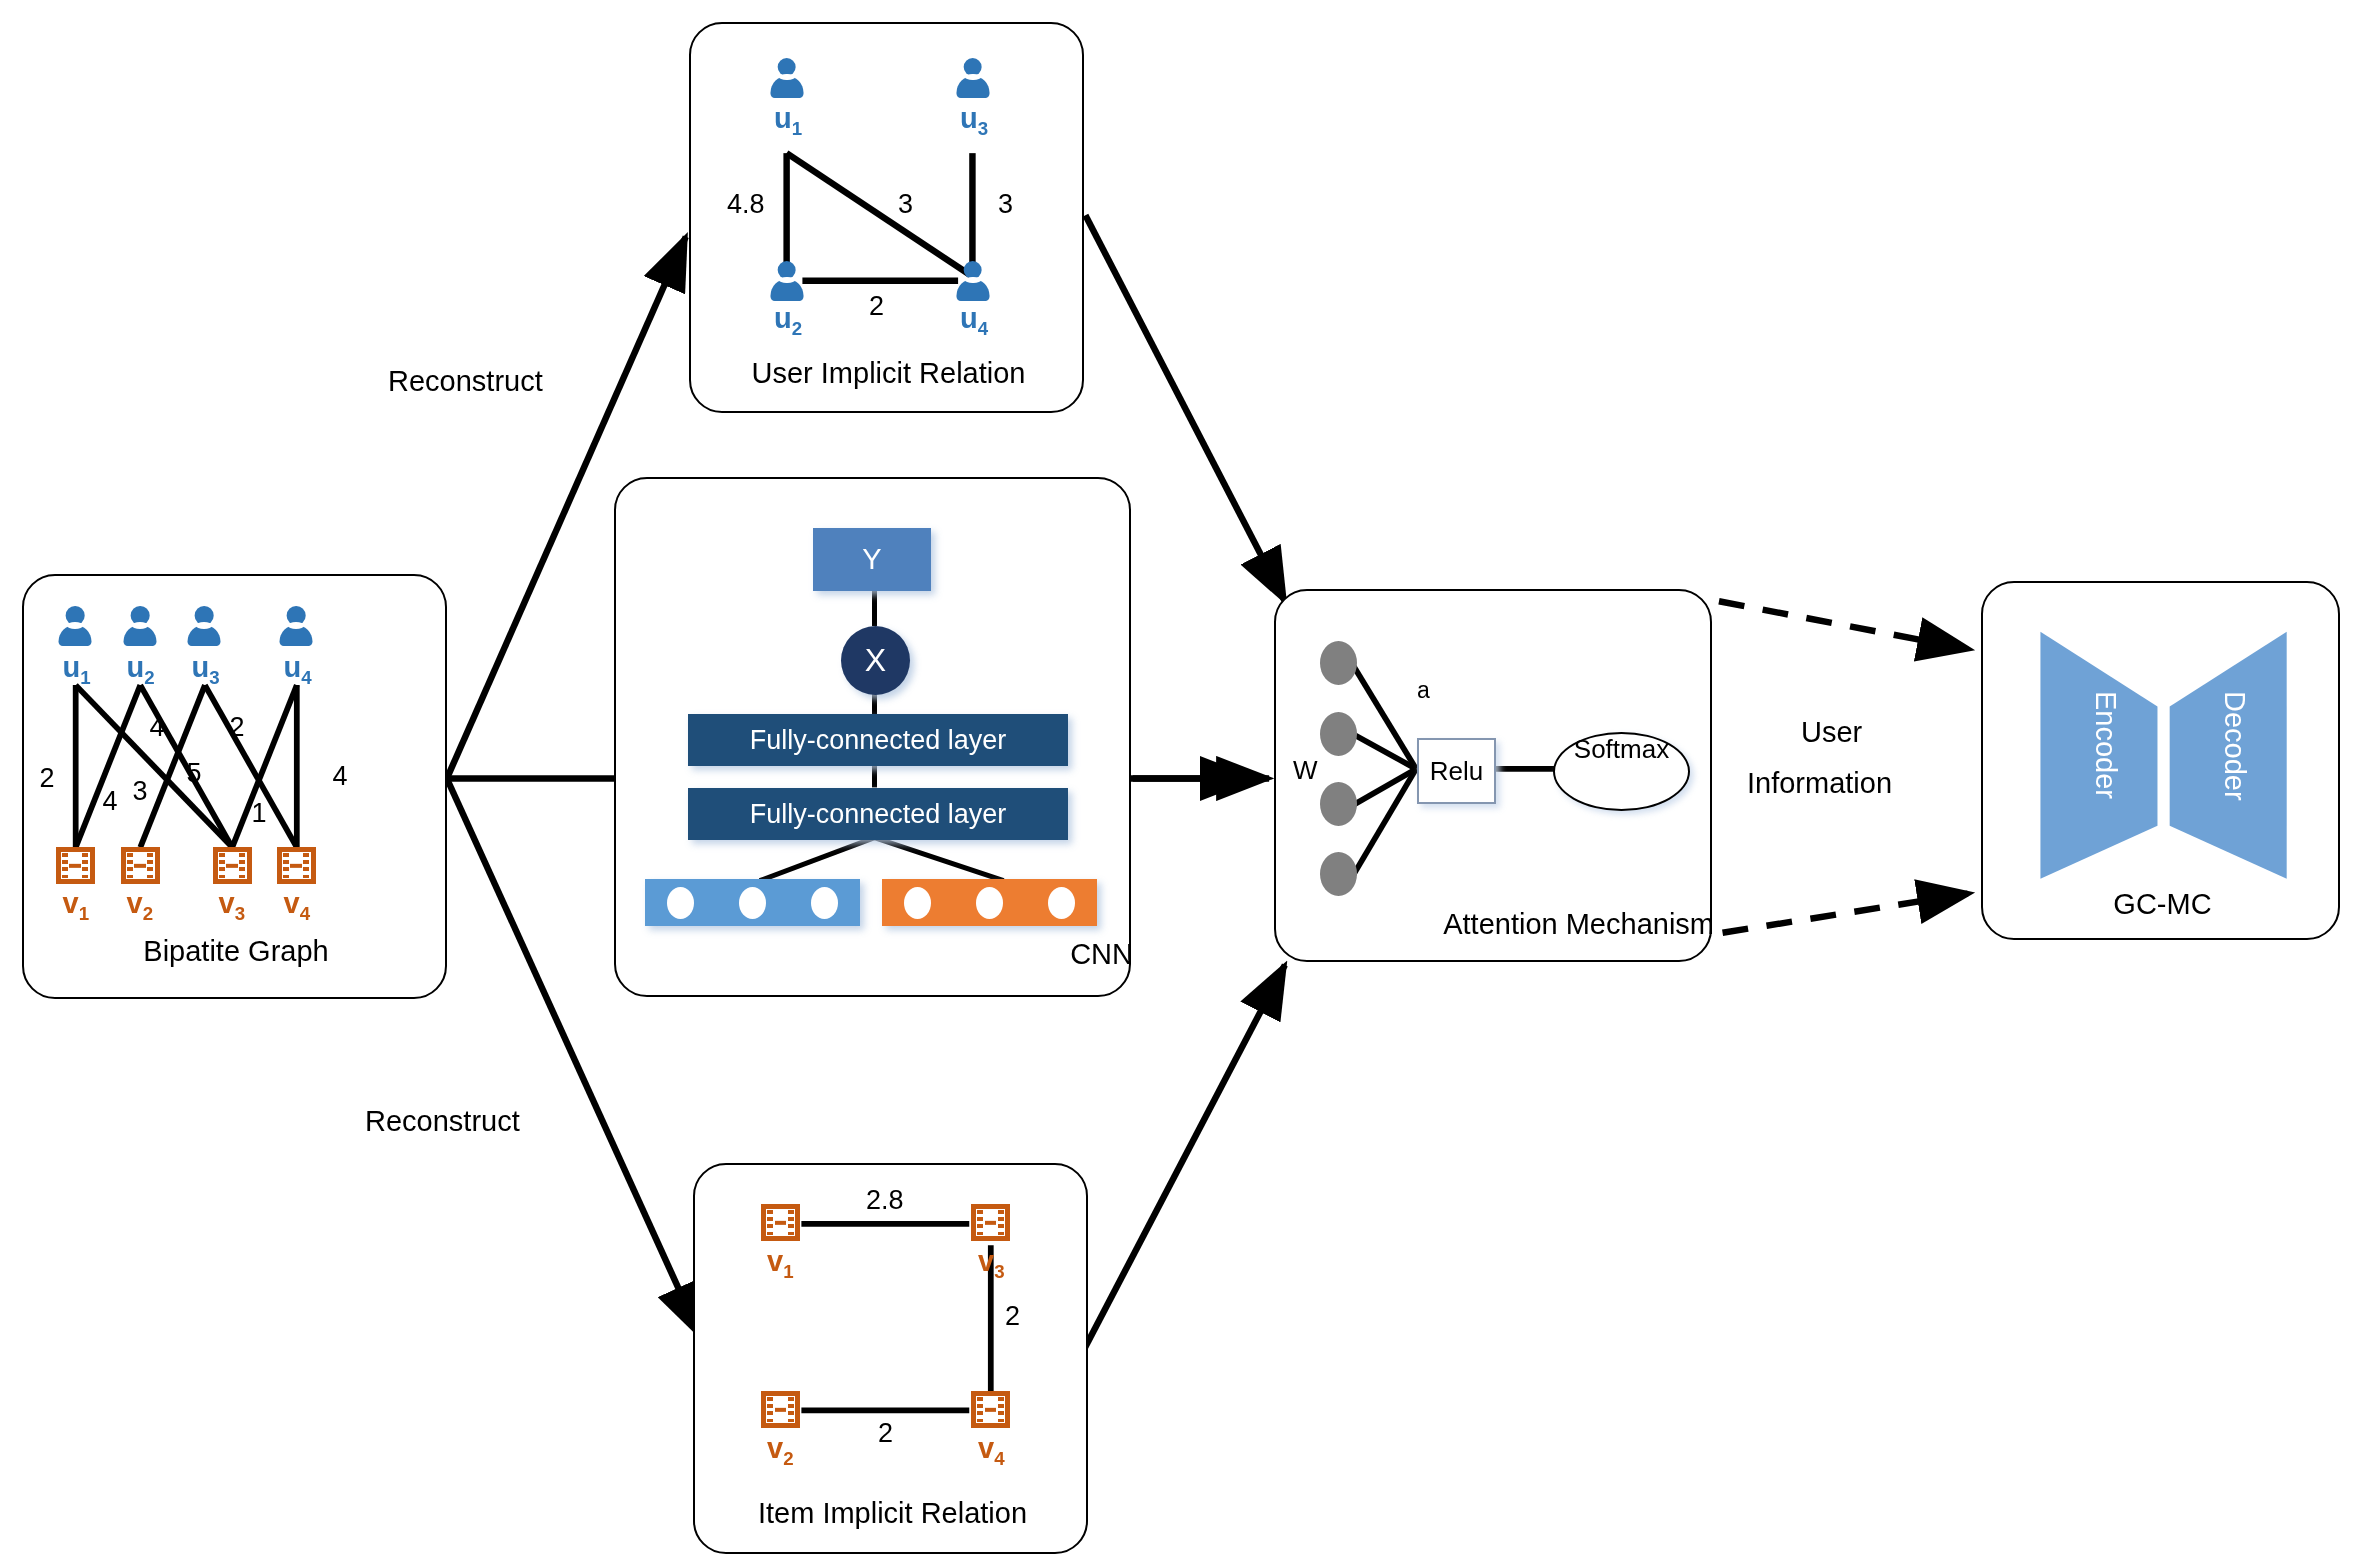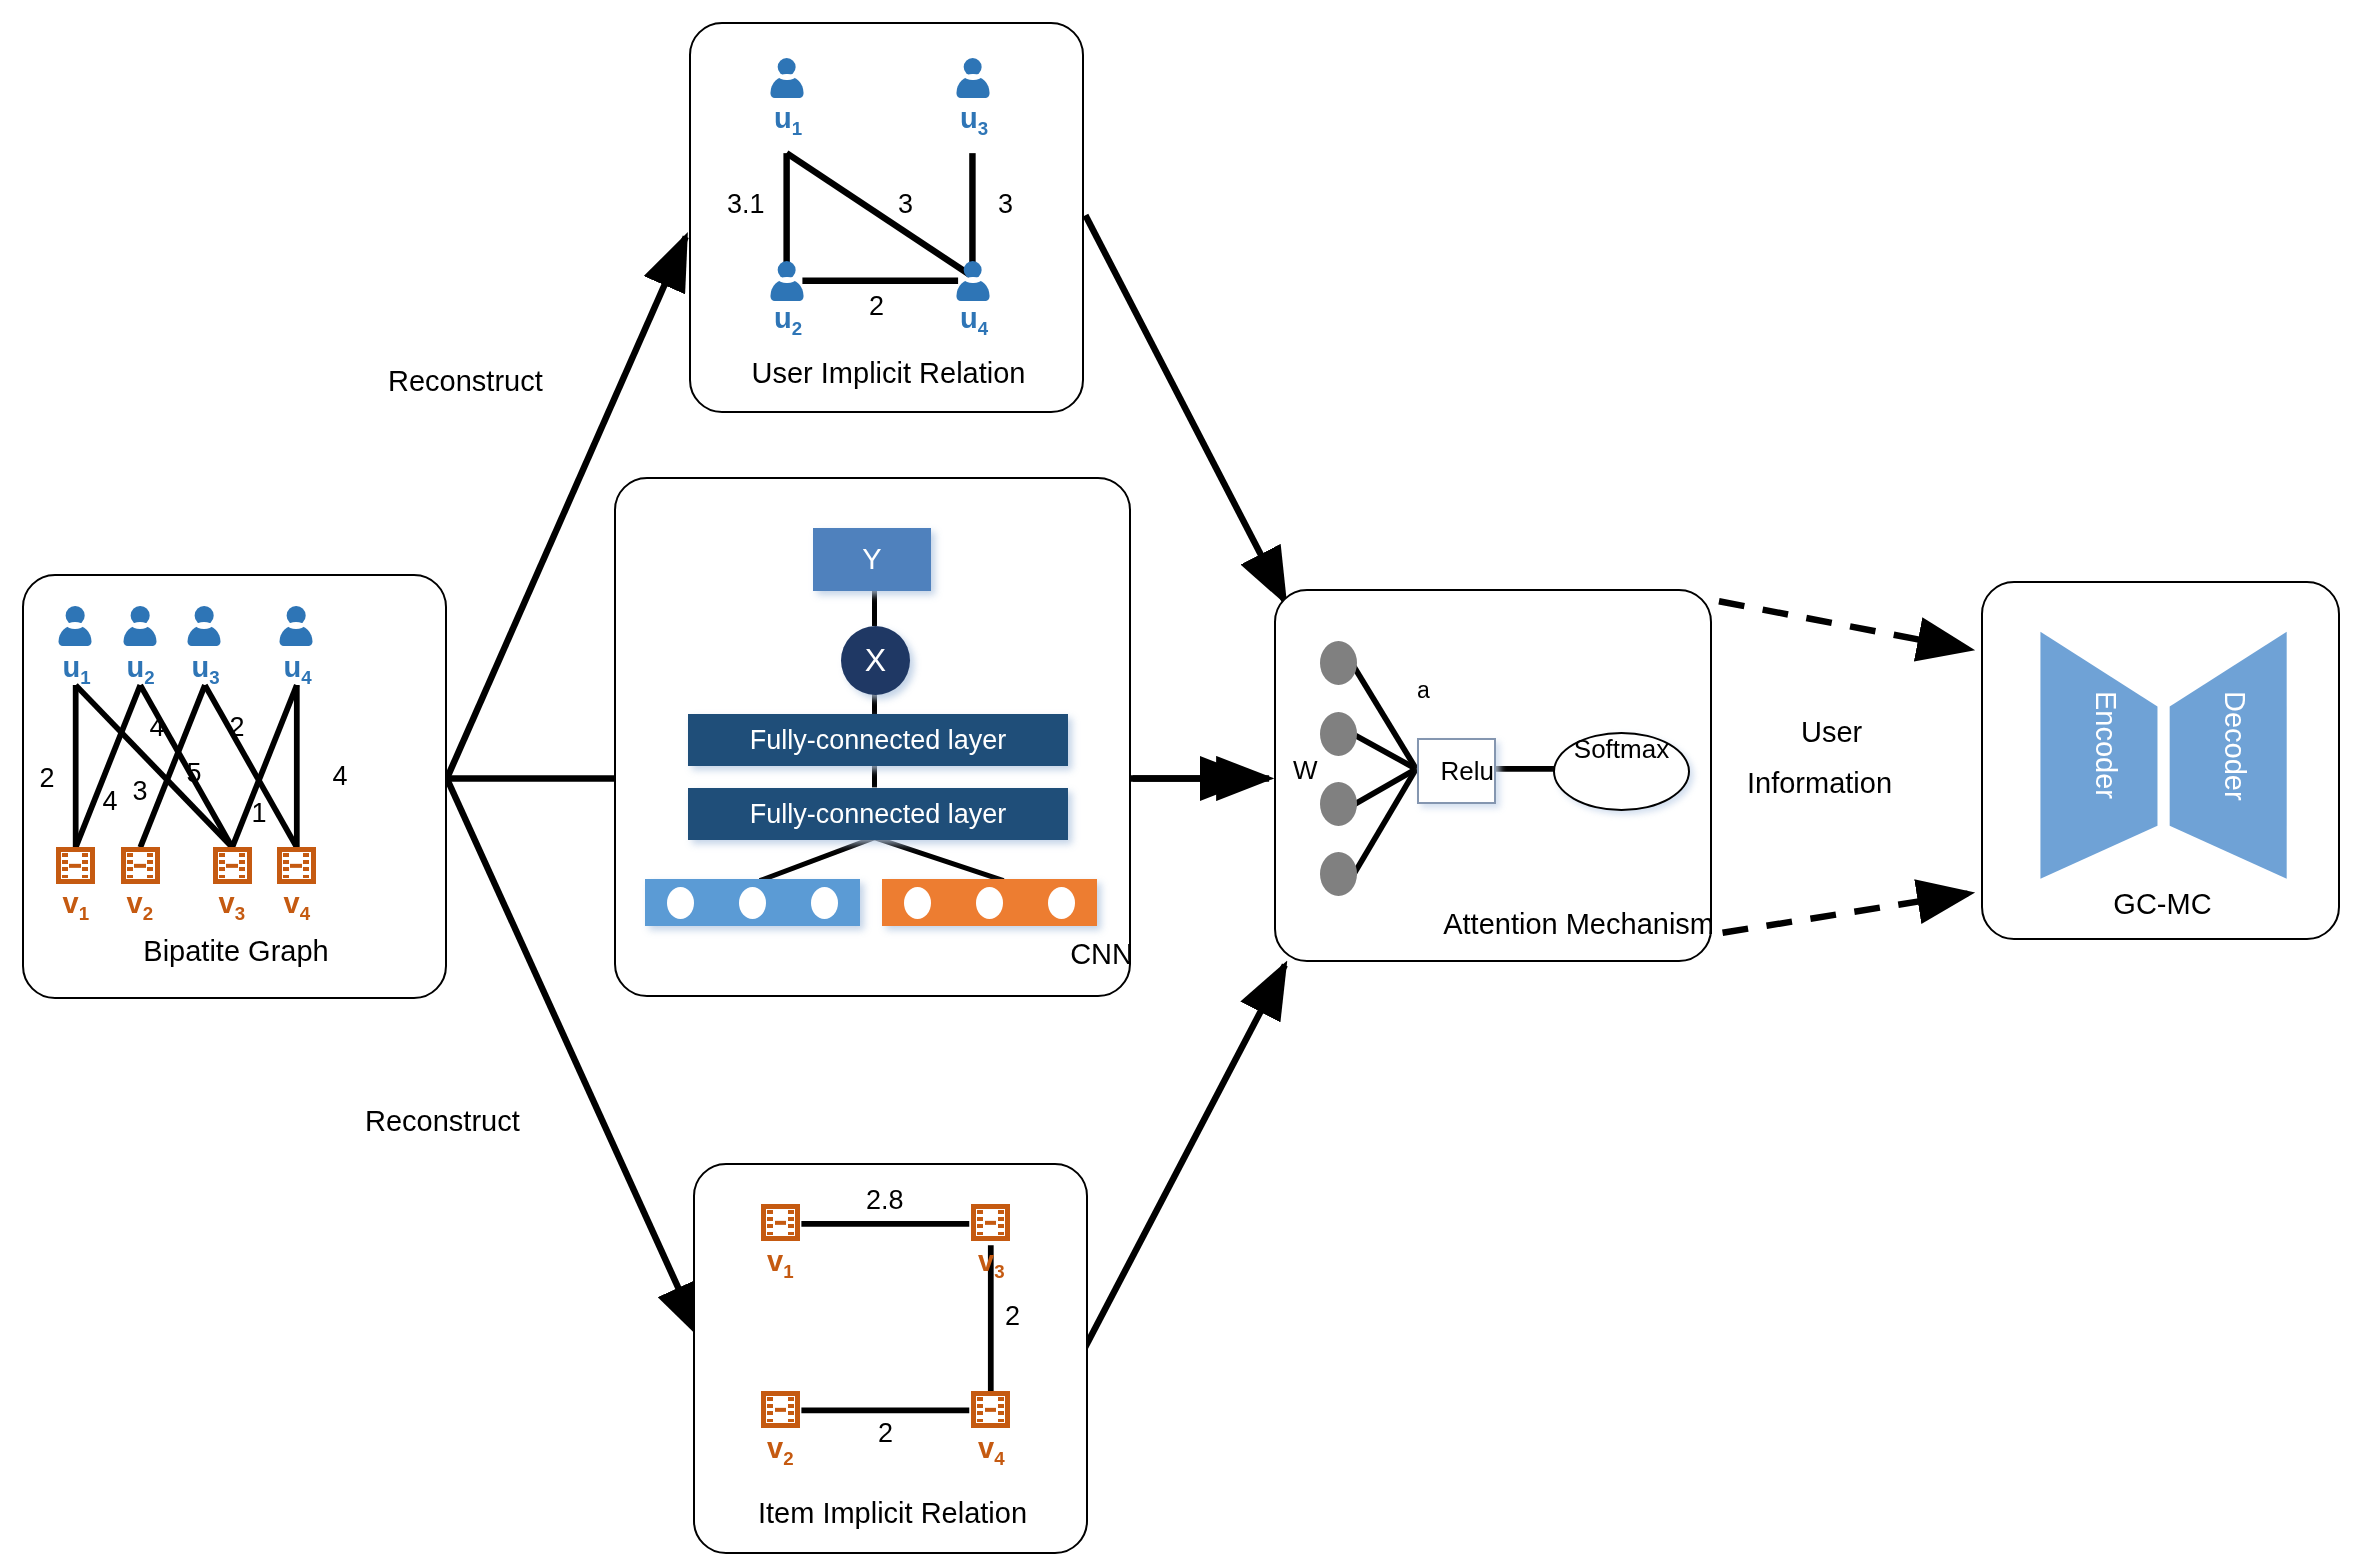--- a/index.html
+++ b/index.html
@@ -50,21 +50,21 @@
         color:#fff;font-size:27px;box-shadow:4.3px 4.3px 7.2px rgba(180,200,225,.8);}
   .vecbar{position:absolute;display:flex;align-items:center;justify-content:space-around;
         box-shadow:4.3px 4.3px 7.2px rgba(180,200,225,.8);}
   .vecbar.blue{background:#5B9BD5;}
   .vecbar.orange{background:#ED7D31;}
   .vecbar .dot{width:27px;height:32px;border-radius:50%;background:#fff;}
 
   
   .anode{position:absolute;width:37px;height:44px;border-radius:50%;background:#808080;}
   .relubox{position:absolute;border:2.2px solid #8496B0;background:#fff;
-      display:flex;align-items:center;justify-content:flex-end;font-size:26px;
+      display:flex;align-items:center;justify-content:center;font-size:26px;
       box-shadow:3.6px 3.6px 6.5px rgba(200,215,235,.8);}
   .softmax{position:absolute;border:2.2px solid #000;background:#fff;border-radius:50%;
       display:flex;align-items:flex-start;justify-content:center;font-size:26px;
       box-shadow:3.6px 3.6px 6.5px rgba(200,215,235,.8);}
 
   
   .vlabel{position:absolute;color:#fff;font-size:29px;
       writing-mode:vertical-rl;text-orientation:mixed;}
 </style>
 </head>
@@ -216,21 +216,21 @@
 
     <span class="txt nodelbl ulbl" style="left:83px;top:78px;">
       <span>u</span><sub class="sub">1</sub></span>
     <span class="txt nodelbl ulbl" style="left:269px;top:78px;">
       <span>u</span><sub class="sub">3</sub></span>
     <span class="txt nodelbl ulbl" style="left:83px;top:278px;">
       <span>u</span><sub class="sub">2</sub></span>
     <span class="txt nodelbl ulbl" style="left:269px;top:278px;">
       <span>u</span><sub class="sub">4</sub></span>
 
-    <span class="txt edgelbl" style="left:36px;top:165px;">3.1</span>
+    <span class="txt edgelbl" style="left:36px;top:165px;">4.8</span>
     <span class="txt edgelbl" style="left:207px;top:165px;">3</span>
     <span class="txt edgelbl" style="left:307px;top:165px;">3</span>
     <span class="txt edgelbl" style="left:178px;top:267px;">2</span>
 
     <span class="txt cap" style="left:0;top:333px;width:395px;text-align:center;">User Implicit Relation</span>
   </div>
 
   <div class="box" style="left:614px;top:477px;width:517px;height:520px;">
     <svg class="layer nolayer" viewBox="0 0 720 725" style="width:517px;height:520px;left:0;top:0;">
       <g stroke="#000" stroke-width="7" fill="none">

